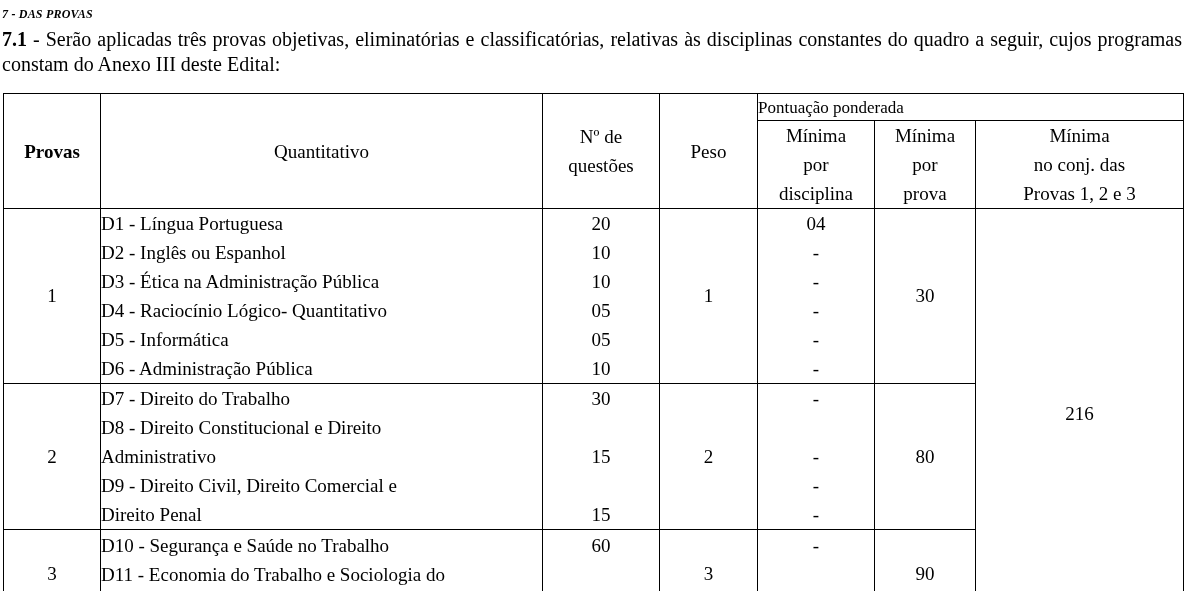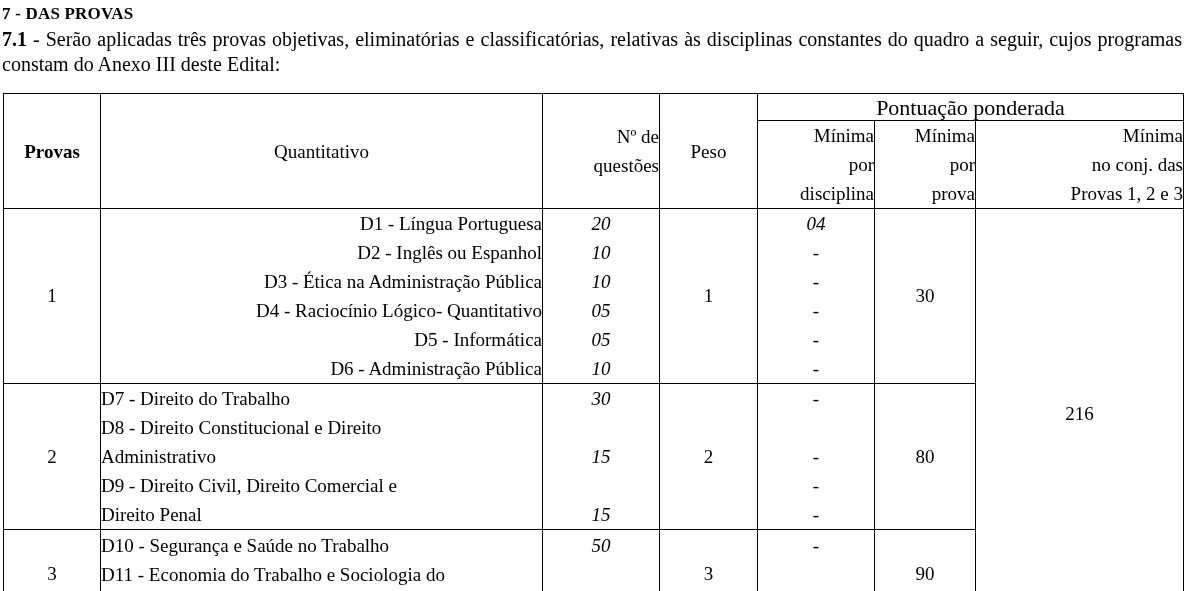--- a/index.html
+++ b/index.html
@@ -16,25 +16,26 @@
   }
   .page {
     width: 1187px;
     height: 591px;
     position: relative;
     box-sizing: border-box;
   }
 
   
   .section-heading {
-    font-size: 17px;
+    font-size: 12px;
     font-weight: bold;
     line-height: 24px;
     margin: 2px 0 0 2px;
     letter-spacing: 0.2px;
+    font-style: italic;
   }
   .intro-para {
     font-size: 20px;
     line-height: 25px;
     margin: 1px 0 16px 2px;
     text-align: justify;
     width: 1182px;
     box-sizing: border-box;
     padding-right: 2px;
     hyphens: none;
@@ -61,23 +62,23 @@
 
   
   .hdr {
     text-align: center;
     font-weight: bold;
     font-size: 19px;
     line-height: 23px;
     padding: 2px 3px;
   }
   .hdr-group {
-    text-align: center;
-    font-weight: bold;
-    font-size: 22px;
+    text-align: left;
+    font-weight: bold;
+    font-size: 17px;
     line-height: 23px;
     padding: 1px 3px 2px 3px;
   }
 
   
   .cell-prova {
     text-align: center;
     font-weight: bold;
     font-size: 19px;
   }
@@ -97,37 +98,35 @@
   }
   .cell-disc {
     text-align: left;
     padding: 2px 4px 3px 6px;
     vertical-align: top;
   }
   .cell-num {
     text-align: center;
     vertical-align: top;
     padding: 2px 2px 3px 2px;
-    font-style: italic;
   }
   .cell-center-mid {
     text-align: center;
     vertical-align: middle;
   }
   .cell-conj {
     text-align: center;
     vertical-align: middle;
     font-size: 19px;
   }
 
   .line {
     display: block;
     line-height: 29px;
     white-space: nowrap;
-    text-align: right;
   }
   .line-wrap {
     display: block;
     line-height: 29px;
   }
   .numline {
     display: block;
     line-height: 29px;
   }
   .numline.blank {
@@ -265,21 +264,21 @@
       <tr>
         <td class="cell-prova-mid3" style="height:88px;">3</td>
 
         <td class="cell-disc">
           <span class="line-wrap">D10 - Segurança e Saúde no Trabalho</span>
           <span class="line-wrap">D11 - Economia do Trabalho e Sociologia do</span>
           <span class="line-wrap">Trabalho</span>
         </td>
 
         <td class="cell-num">
-          <span class="numline">50</span>
+          <span class="numline">60</span>
           <span class="numline blank">&nbsp;</span>
           <span class="numline">10</span>
         </td>
 
         <td class="cell-center-mid">3</td>
 
         <td class="cell-num">
           <span class="dash">-</span>
           <span class="dash blank">&nbsp;</span>
           <span class="dash">-</span>

